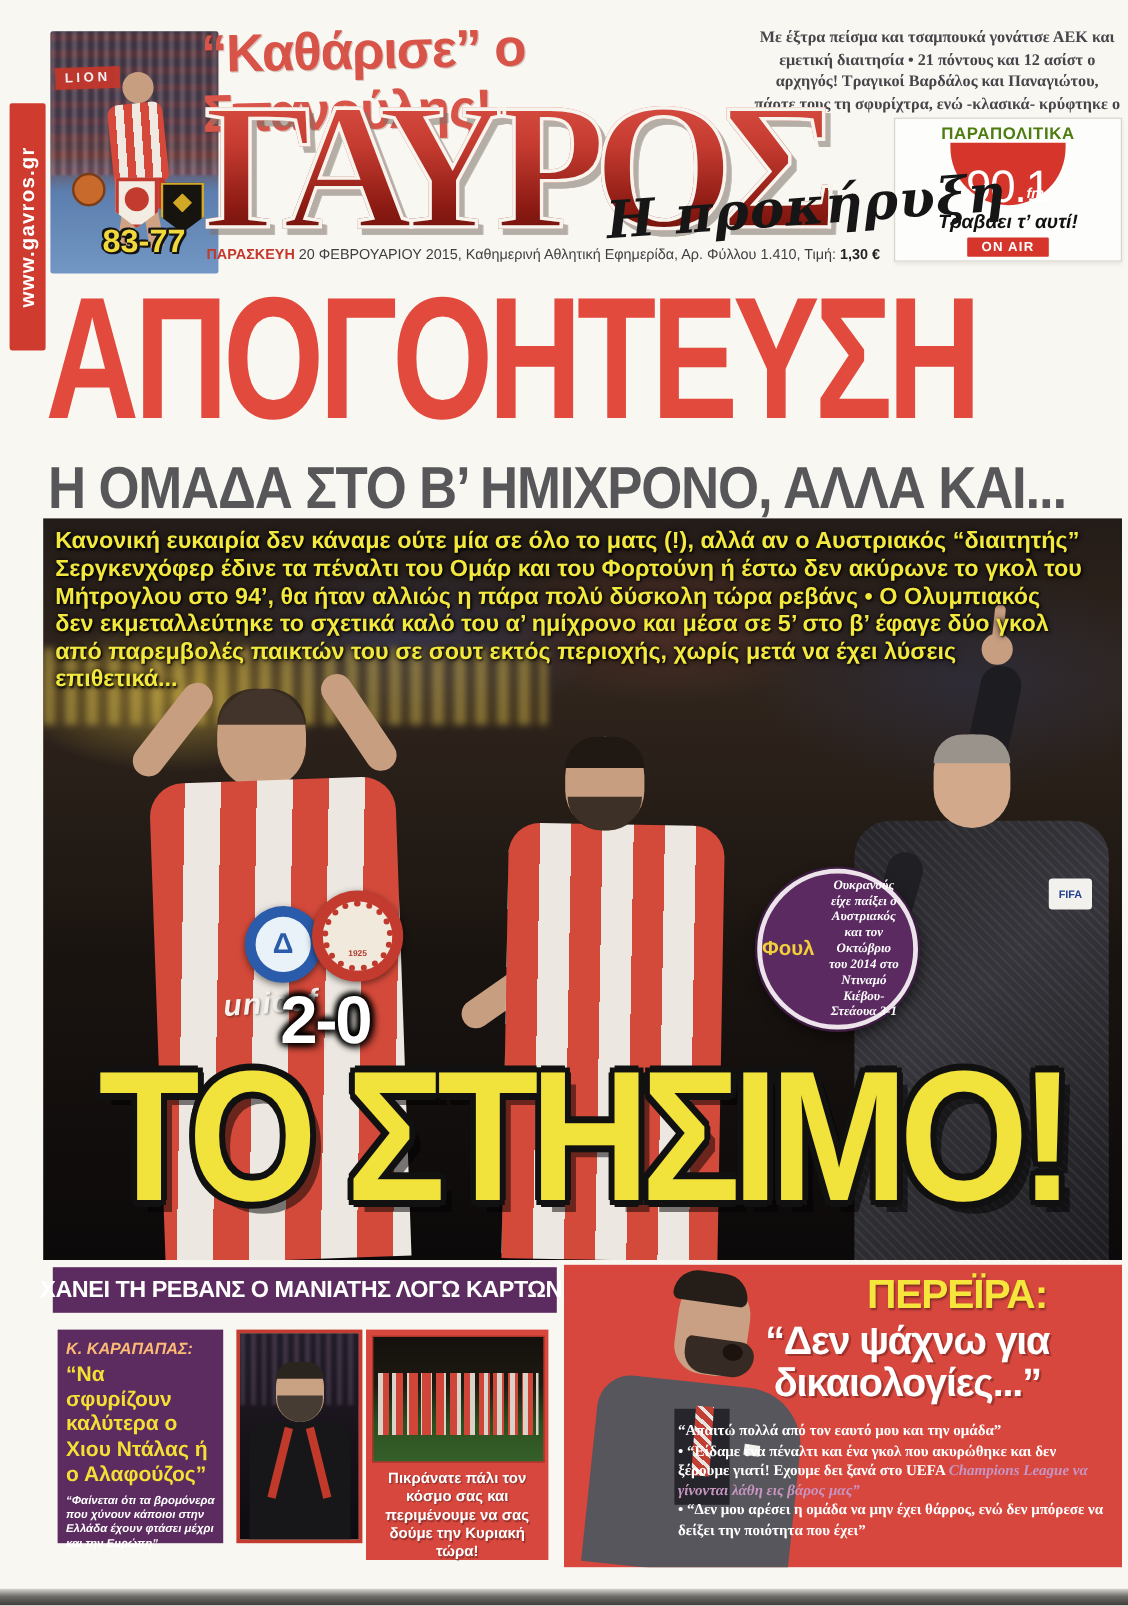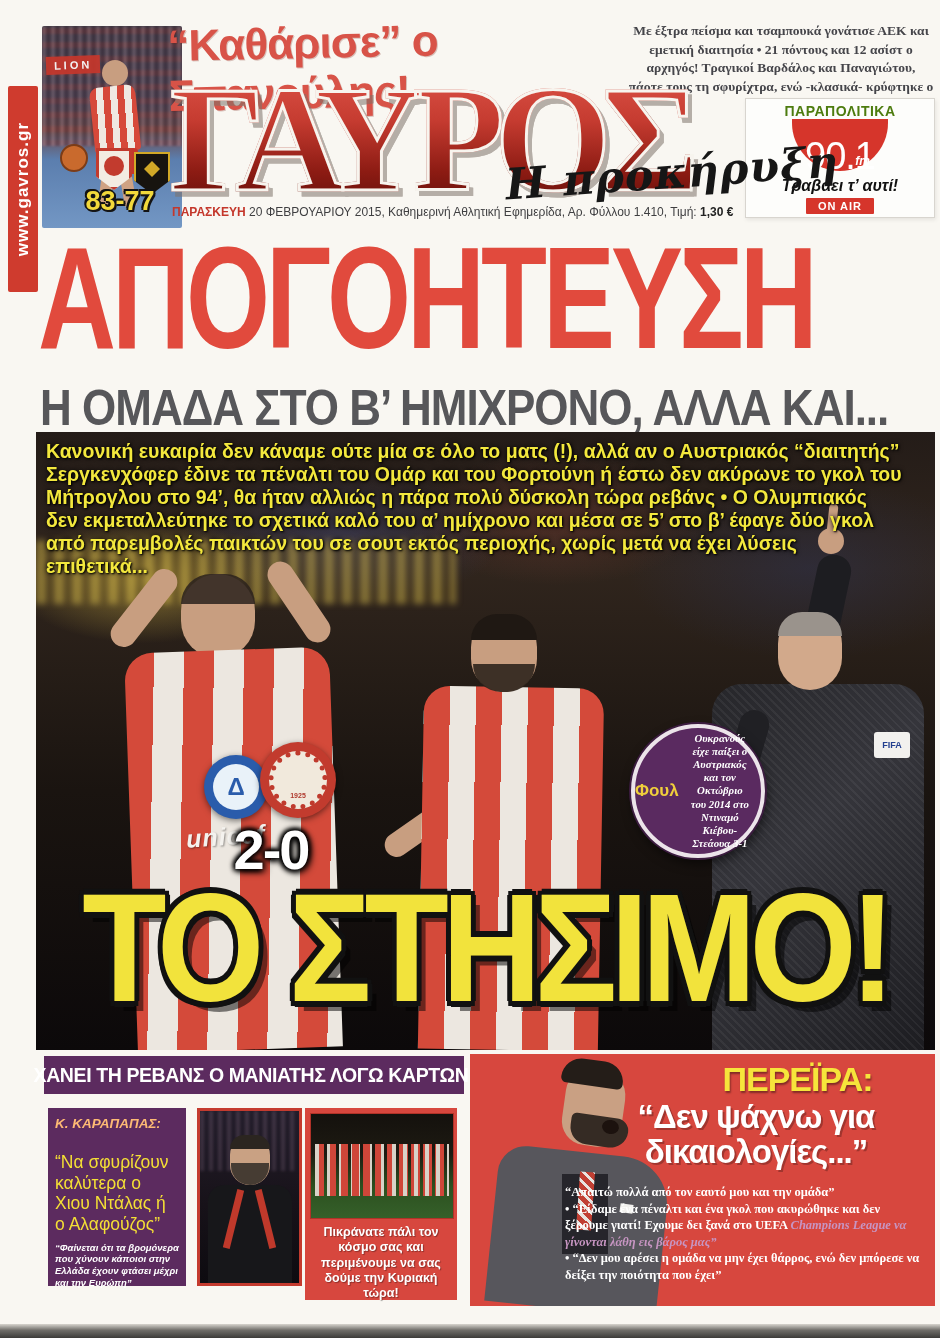--- a/index.html
+++ b/index.html
@@ -153,21 +153,21 @@
       -4px 4px #111,9px 9px 0 rgba(0,0,0,.5);}
 
   
   .bar{left:44px;top:1056px;width:420px;height:38px;background:#5c2b5f;color:#fff;display:flex;
       align-items:center;justify-content:center;font-weight:900;font-size:19.5px;letter-spacing:-.4px;
       white-space:nowrap;}
 
   .kara-box{left:48px;top:1108px;width:138px;height:178px;background:#5c2b5f;box-sizing:border-box;
       padding:8px 7px;}
   .kara-name{color:#fdba74;font-weight:900;font-size:13.5px;font-style:italic;}
-  .kara-quote{color:#f4df35;font-weight:400;font-size:17.5px;line-height:1.18;margin-top:21px;}
+  .kara-quote{color:#f4df35;font-weight:700;font-size:17.5px;line-height:1.18;margin-top:4px;}
   .kara-note{color:#fff;font-style:italic;font-weight:700;font-size:9.5px;line-height:1.25;margin-top:7px;}
 
   .kara-photo{left:197px;top:1108px;width:105px;height:178px;border:3px solid #c43b2f;box-sizing:border-box;
       background:linear-gradient(180deg,#241e2a 0%,#171219 55%,#0d0b10 100%);overflow:hidden;}
   .kara-photo .crowd2{left:0;top:0;width:100%;height:60px;
       background:repeating-linear-gradient(90deg,rgba(150,120,150,.25) 0 4px,rgba(30,25,40,.3) 4px 9px);
       filter:blur(1.5px);}
   .km-head{left:30px;top:24px;width:40px;height:50px;border-radius:20px;background:#c9a183;}
   .km-hair{left:30px;top:24px;width:40px;height:14px;border-radius:20px 20px 0 0;background:#2b2520;}
   .km-beard{left:31px;top:52px;width:38px;height:22px;border-radius:0 0 19px 19px;background:#463c33;}

